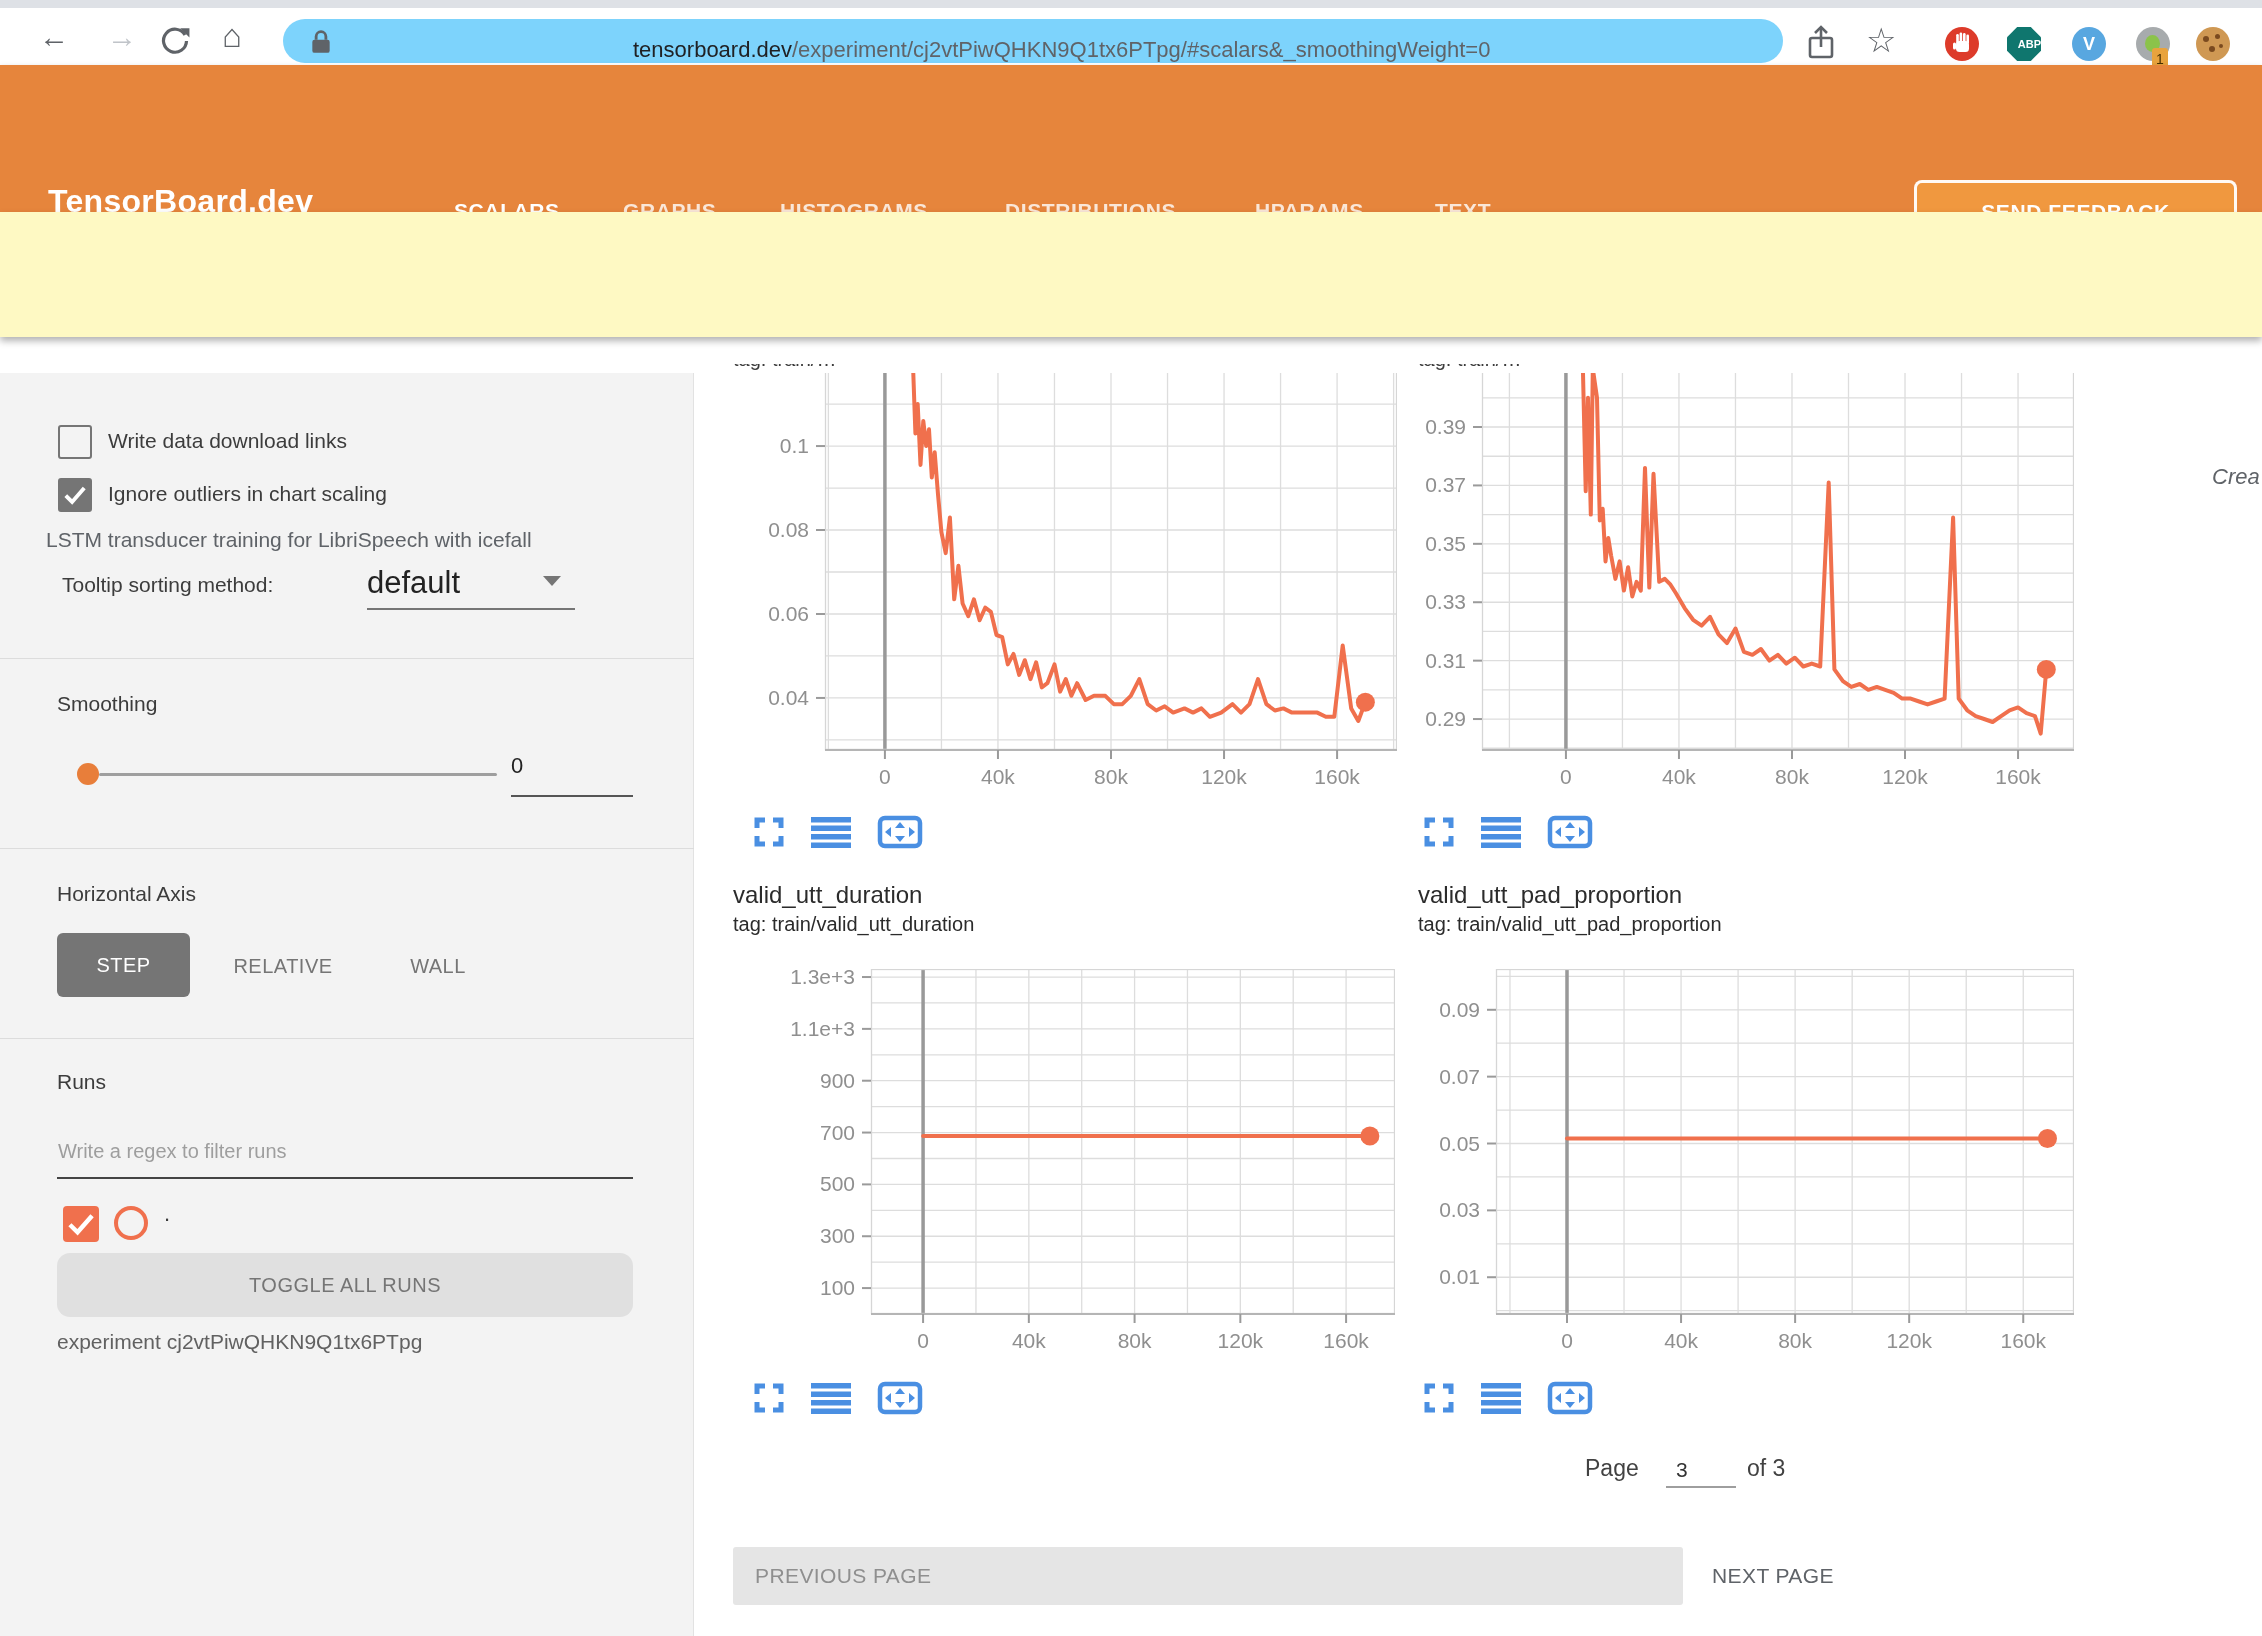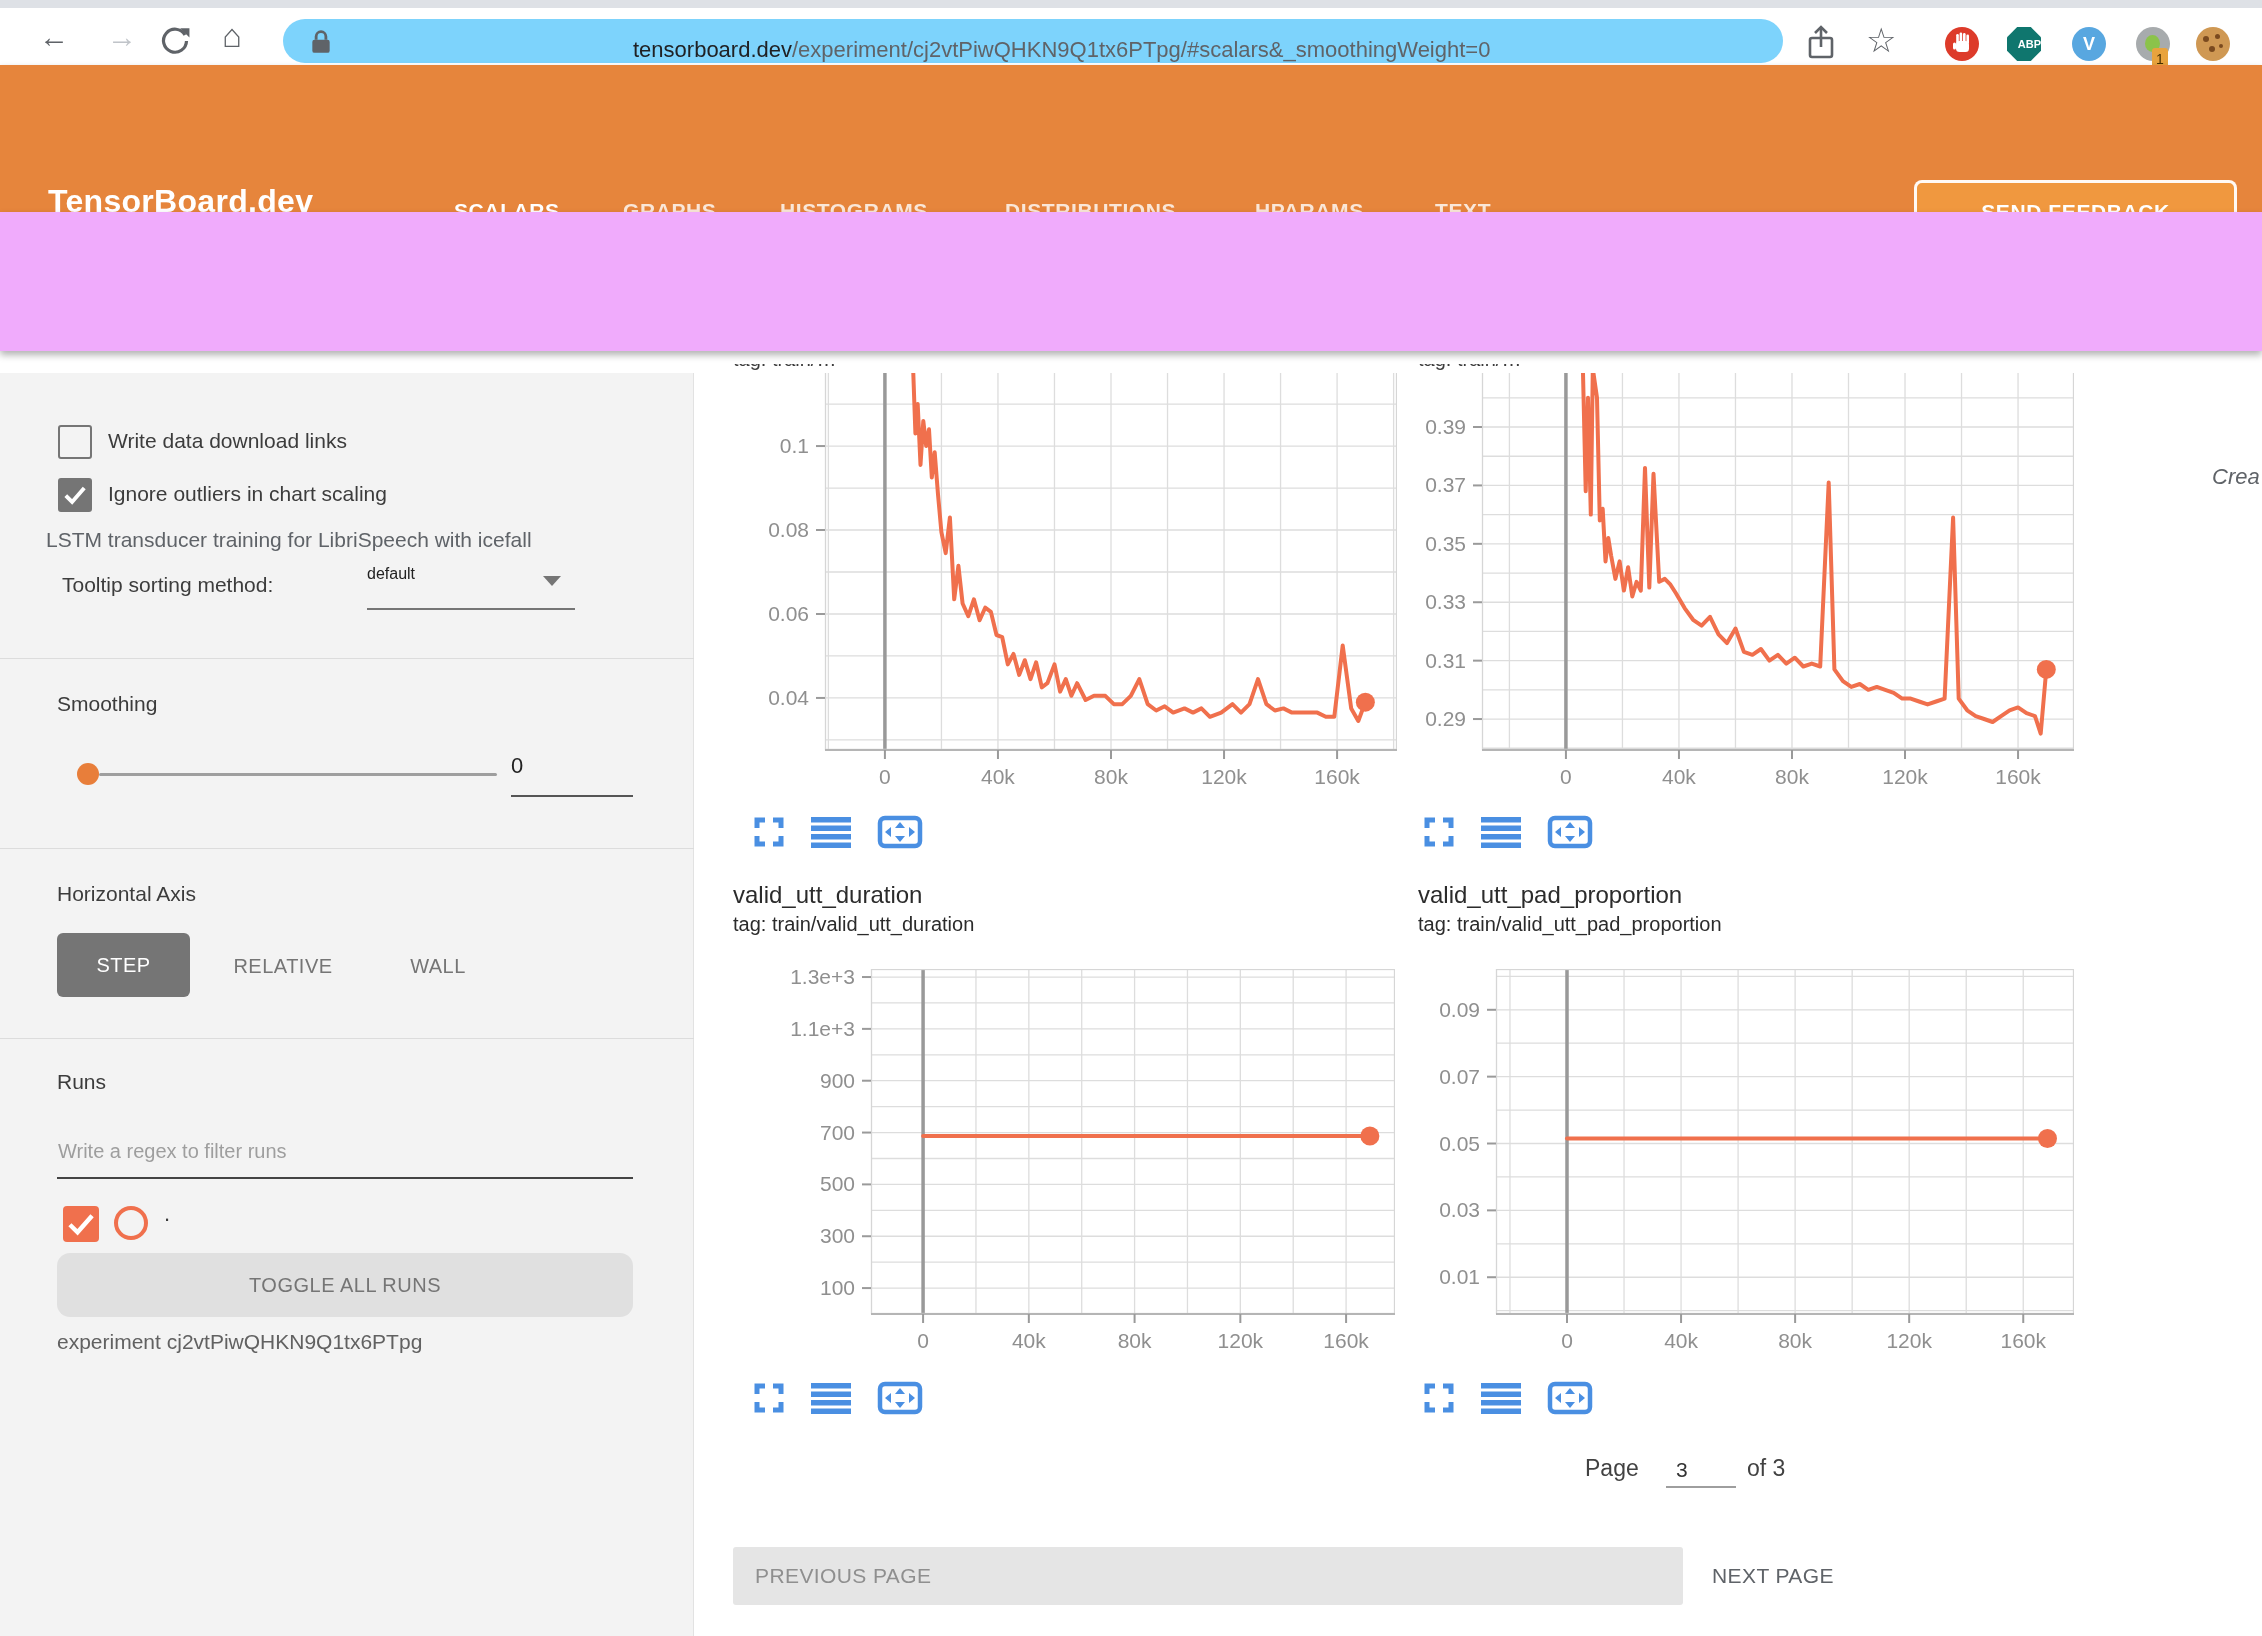--- a/index.html
+++ b/index.html
@@ -18,30 +18,30 @@
   
   .appheader{left:0;top:65px;width:2262px;height:147px;background:#e6853c;box-shadow:0 3px 6px rgba(0,0,0,.28);}
   .brand{left:48px;top:118px;font-size:32px;font-weight:bold;color:#fff;letter-spacing:.3px;}
   .tab{top:134px;font-size:21px;font-weight:bold;letter-spacing:.6px;color:rgba(255,255,255,.8);}
   .tab.active{color:#fff;}
   .tabline{left:427px;top:205px;width:172px;height:7px;background:#fff;}
   .feedback{left:1914px;top:115px;width:323px;height:64px;background:#f0983f;border:3px solid rgba(255,255,255,.95);
             border-radius:8px;color:#fff;font-size:21px;font-weight:bold;letter-spacing:.6px;
             text-align:center;line-height:58px;box-sizing:border-box;}
   
-  .subheader{left:0;top:212px;width:2262px;height:139px;background:#f0abfc;box-shadow:0 4px 7px rgba(0,0,0,.3);z-index:5;text-align:center;}
+  .subheader{left:0;top:212px;width:2262px;height:125px;background:#fef9c3;box-shadow:0 4px 7px rgba(0,0,0,.3);z-index:5;text-align:center;}
   .created{left:2212px;top:252px;font-size:22px;font-style:italic;color:#5f6368;white-space:nowrap;}
   .descr{left:46px;top:316px;font-size:21px;color:#5f6368;white-space:nowrap;}
   
   .sidebar{left:0;top:373px;width:694px;height:1263px;background:#f3f3f3;border-right:1px solid #e2e2e2;box-sizing:border-box;}
   .sb-label{font-size:21px;color:#3c3c3c;white-space:nowrap;}
   .sb-divider{left:0;width:694px;height:1px;background:#dcdcdc;}
   .cbx{width:34px;height:34px;border:2px solid #757575;border-radius:3px;box-sizing:border-box;background:#f3f3f3;}
   .cbx.checked{background:#757575;border-color:#757575;}
-  .selectval{font-size:16px;color:#222;}
+  .selectval{font-size:31px;color:#222;}
   .caret{width:0;height:0;border-left:9px solid transparent;border-right:9px solid transparent;border-top:10px solid #757575;}
   .track{height:3px;background:#9e9e9e;border-radius:2px;}
   .thumb{width:22px;height:22px;border-radius:50%;background:#e87e3a;}
   .axisbtn{background:#757575;border-radius:6px;color:#fff;font-size:20px;letter-spacing:.5px;text-align:center;line-height:64px;}
   .axisopt{font-size:20px;letter-spacing:.5px;color:#757575;text-align:center;}
   .togglebtn{background:#e0e0e0;border-radius:13px;color:#757575;font-size:20px;letter-spacing:.5px;text-align:center;line-height:64px;}
   .runbox{width:36px;height:36px;border-radius:4px;background:#f0704d;}
   .runcircle{width:34px;height:34px;border-radius:50%;border:4px solid #f0704d;box-sizing:border-box;}
   
   .charttitle{font-size:24px;color:#2b2b2b;white-space:nowrap;}

